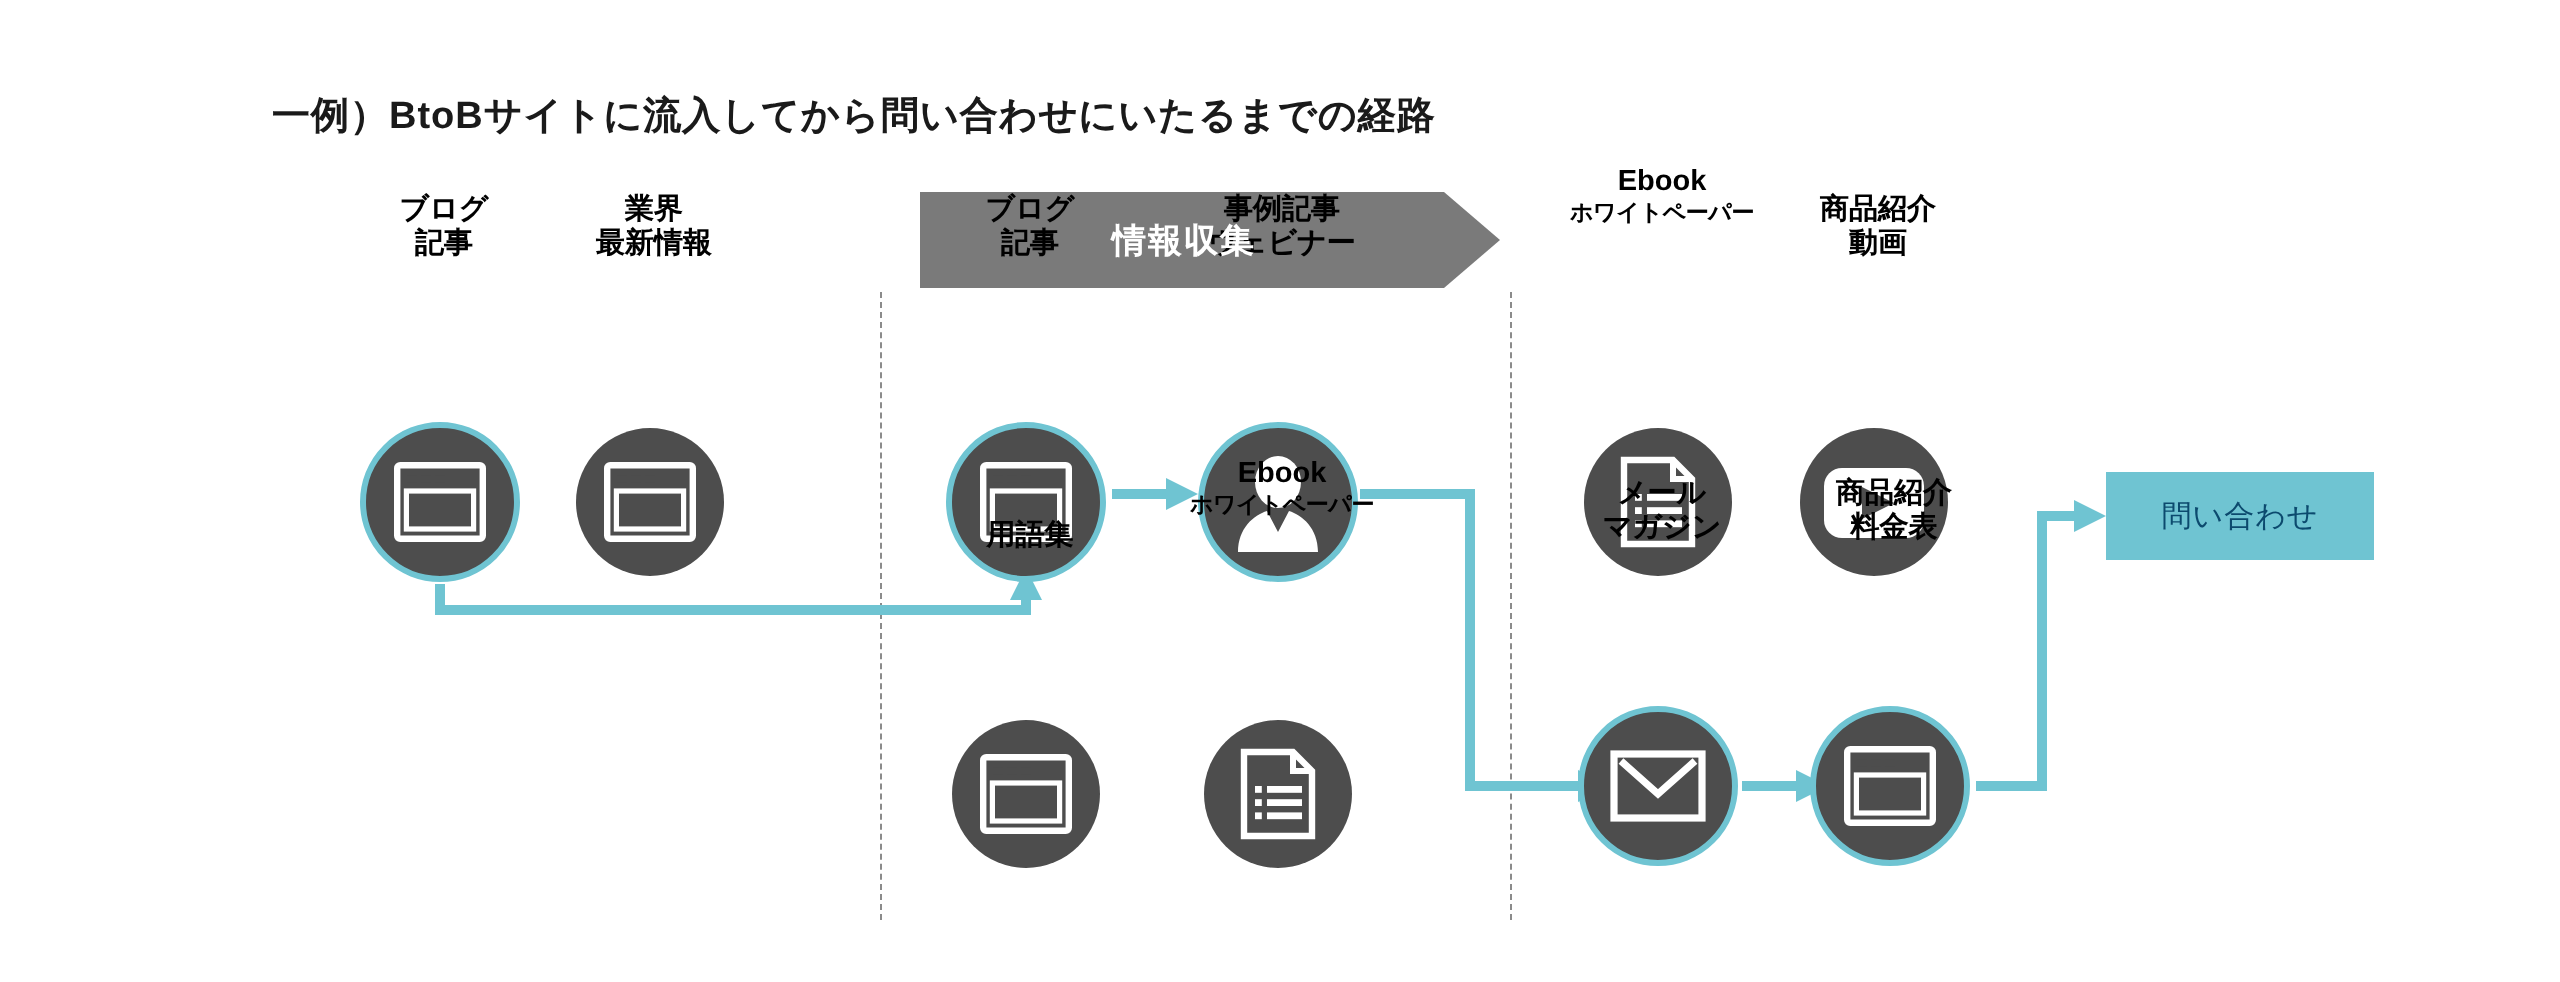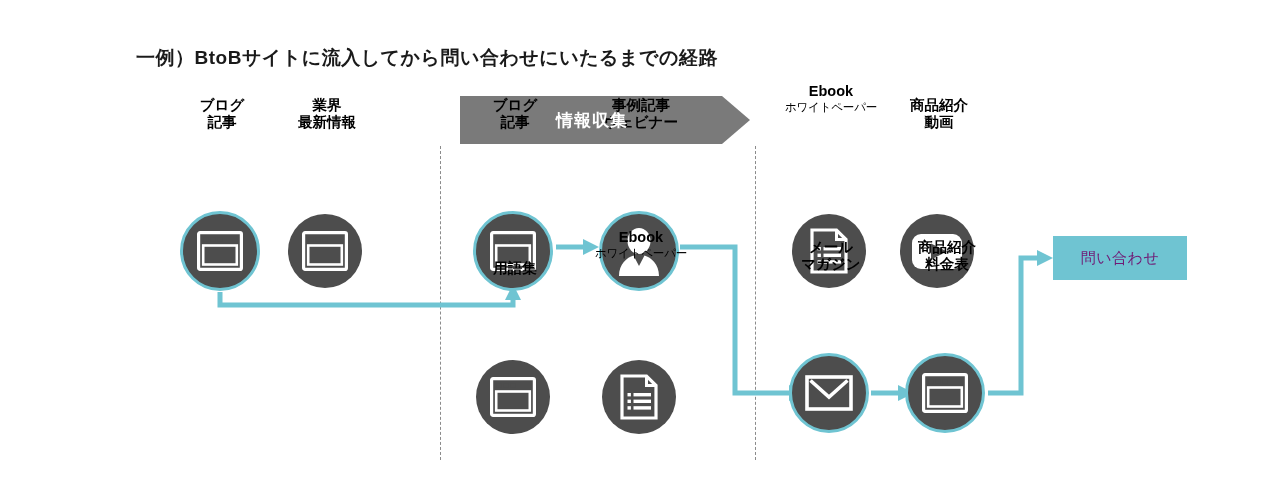--- a/index.html
+++ b/index.html
@@ -73,21 +73,21 @@
     text-align: center;
     line-height: 1.22;
     font-size: 14.5px;
     font-weight: bold;
     color: #000000;
     white-space: pre-line;
   }
   .node-sublabel {
     display: block;
     font-size: 11.5px;
-    font-weight: normal;
+    font-weight: bold;
     letter-spacing: -0.2px;
   }
   .circle {
     position: absolute;
     left: 0;
     top: 0;
     width: 74px;
     height: 74px;
     border-radius: 50%;
     background: #4d4d4d;
@@ -125,21 +125,21 @@
     left: 1053px;
     top: 236px;
     width: 134px;
     height: 44px;
     background: #6fc4d2;
     display: flex;
     align-items: center;
     justify-content: center;
   }
   #goal-label {
-    color: #701a75;
+    color: #0c4a6e;
     font-size: 15px;
     font-weight: normal;
     letter-spacing: 0.5px;
   }
 </style>
 </head>
 <body>
 
 <div id="canvas">
 

